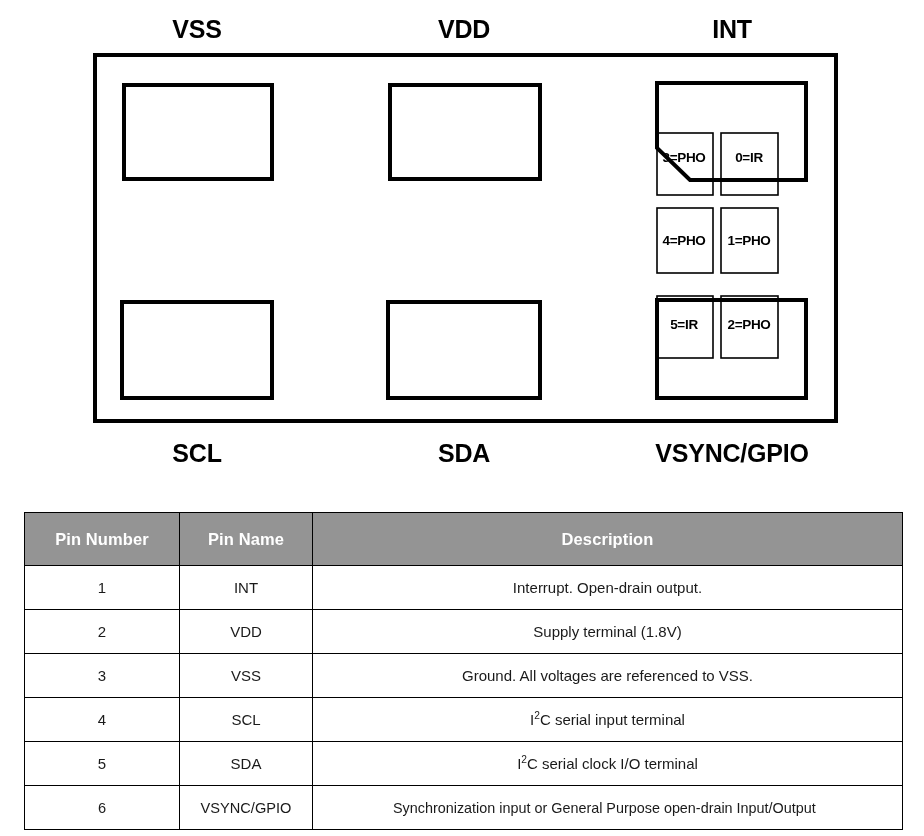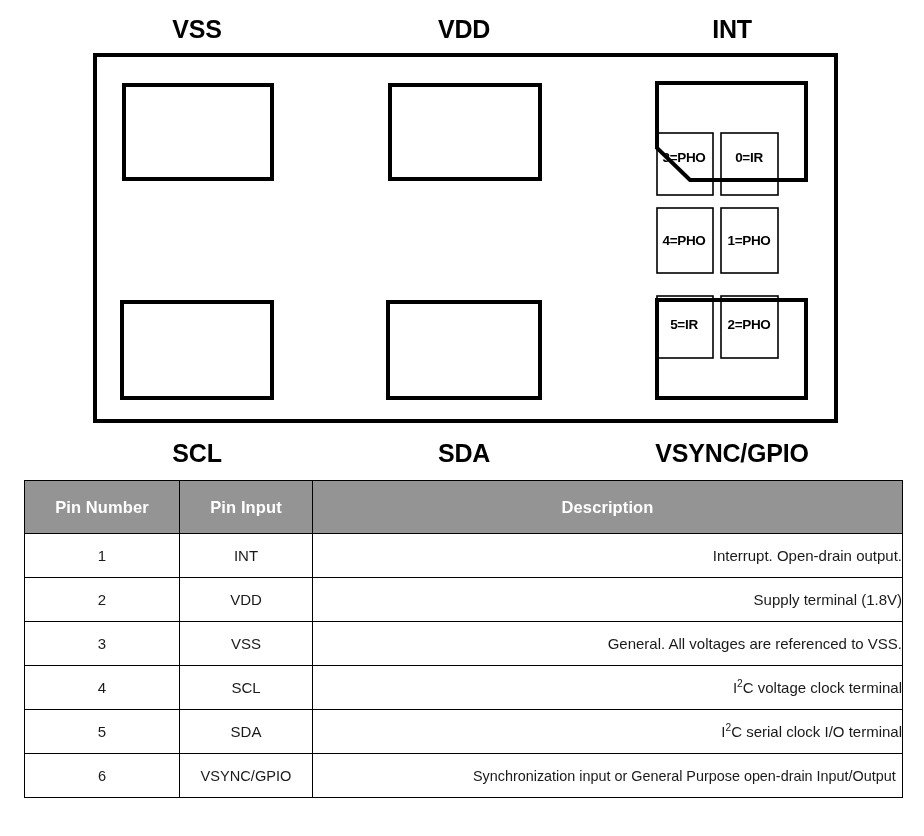--- a/index.html
+++ b/index.html
@@ -68,21 +68,21 @@
   .micro-cell {
     fill: none;
     stroke: #000000;
     stroke-width: 1.6;
   }
 
   
   #pin-table-wrap {
     position: absolute;
     left: 24px;
-    top: 480px;
+    top: 512px;
     width: 878px;
   }
   table.pin-table {
     border-collapse: collapse;
     width: 878px;
     table-layout: fixed;
   }
   table.pin-table th,
   table.pin-table td {
     border: 1px solid #000000;
@@ -102,21 +102,21 @@
   }
   col.col-num { width: 155px; }
   col.col-name { width: 133px; }
   col.col-desc { width: 590px; }
 
   td.cell-num,
   td.cell-name {
     text-align: center;
   }
   td.cell-desc {
-    text-align: right;
+    text-align: center;
     padding-left: 11px;
   }
   td.cell-desc .desc-text {
     display: inline-block;
   }
   tr.row-compact td {
     font-size: 14.6px;
   }
   tr.row-compact td.cell-desc .desc-text {
     transform: scaleX(0.985);
@@ -177,44 +177,44 @@
   <div id="pin-table-wrap">
     <table class="pin-table">
       <colgroup>
         <col class="col-num">
         <col class="col-name">
         <col class="col-desc">
       </colgroup>
       <thead>
         <tr>
           <th>Pin Number</th>
-          <th>Pin Input</th>
+          <th>Pin Name</th>
           <th>Description</th>
         </tr>
       </thead>
       <tbody>
         <tr>
           <td class="cell-num">1</td>
           <td class="cell-name">INT</td>
           <td class="cell-desc"><span class="desc-text"><span></span><sup class="sup2"></sup><span>Interrupt. Open-drain output.</span></span></td>
         </tr>
         <tr>
           <td class="cell-num">2</td>
           <td class="cell-name">VDD</td>
           <td class="cell-desc"><span class="desc-text"><span></span><sup class="sup2"></sup><span>Supply terminal (1.8V)</span></span></td>
         </tr>
         <tr>
           <td class="cell-num">3</td>
           <td class="cell-name">VSS</td>
-          <td class="cell-desc"><span class="desc-text"><span></span><sup class="sup2"></sup><span>General. All voltages are referenced to VSS.</span></span></td>
+          <td class="cell-desc"><span class="desc-text"><span></span><sup class="sup2"></sup><span>Ground. All voltages are referenced to VSS.</span></span></td>
         </tr>
         <tr>
           <td class="cell-num">4</td>
           <td class="cell-name">SCL</td>
-          <td class="cell-desc"><span class="desc-text"><span>I</span><sup class="sup2">2</sup><span>C voltage clock terminal</span></span></td>
+          <td class="cell-desc"><span class="desc-text"><span>I</span><sup class="sup2">2</sup><span>C serial input terminal</span></span></td>
         </tr>
         <tr>
           <td class="cell-num">5</td>
           <td class="cell-name">SDA</td>
           <td class="cell-desc"><span class="desc-text"><span>I</span><sup class="sup2">2</sup><span>C serial clock I/O terminal</span></span></td>
         </tr>
         <tr class="row-compact">
           <td class="cell-num">6</td>
           <td class="cell-name">VSYNC/GPIO</td>
           <td class="cell-desc"><span class="desc-text"><span></span><sup class="sup2"></sup><span>Synchronization input or General Purpose open-drain Input/Output</span></span></td>

